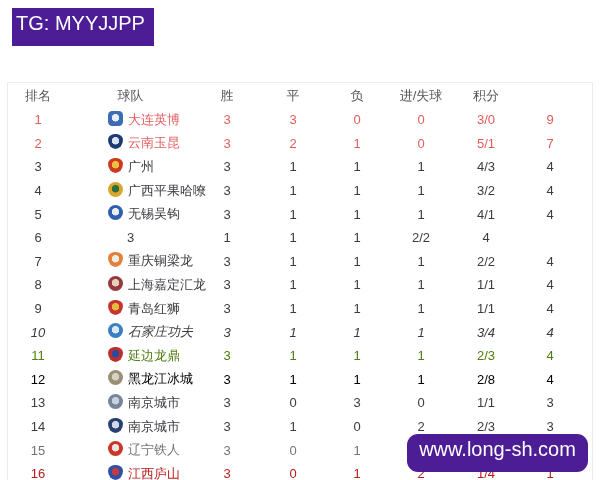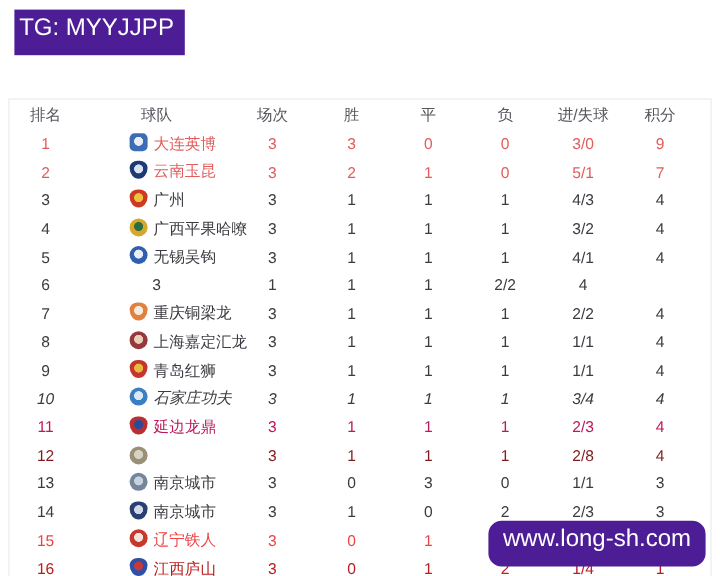--- a/index.html
+++ b/index.html
@@ -40,21 +40,20 @@
 </style>
 </head>
 <body>
 
 <div class="wm wm-top">TG: MYYJJPP</div>
 
 <div class="card">
   <div class="hrow">
     <div class="cell">排名</div>
     <div class="cell">球队</div>
-    <div class="cell">场次</div>
     <div class="cell">胜</div>
     <div class="cell">平</div>
     <div class="cell">负</div>
     <div class="cell">进/失球</div>
     <div class="cell">积分</div>
   </div>
   <div>
       <div class="row" style="color: rgb(226, 92, 92);">
         <div class="cell">1</div>
         <div class="team-cell">
@@ -174,37 +173,38 @@
           <span class="logo" style="background: radial-gradient(circle at 50% 45%, rgb(219, 232, 245) 0px, rgb(219, 232, 245) 3.5px, rgb(60, 126, 194) 4px); border-radius: 50%;"></span>
           <span class="team-name">石家庄功夫</span>
         </div>
         <div class="cell">3</div>
         <div class="cell">1</div>
         <div class="cell">1</div>
         <div class="cell">1</div>
         <div class="cell">3/4</div>
         <div class="cell">4</div>
       </div>
-      <div class="row" style="color: #be185d;">
+      <div class="row" style="color: #4d7c0f;">
         <div class="cell">11</div>
         <div class="team-cell">
           <span class="logo" style="background: radial-gradient(circle at 50% 45%, rgb(44, 74, 156) 0px, rgb(44, 74, 156) 3.5px, rgb(184, 48, 47) 4px); border-radius: 45% 45% 50% 50% / 38% 38% 62% 62%;"></span>
           <span class="team-name">延边龙鼎</span>
         </div>
         <div class="cell">3</div>
         <div class="cell">1</div>
         <div class="cell">1</div>
         <div class="cell">1</div>
         <div class="cell">2/3</div>
         <div class="cell">4</div>
       </div>
-      <div class="row" style="color: #7f1d1d;">
+      <div class="row" style="color: #000000;">
         <div class="cell">12</div>
         <div class="team-cell">
           <span class="logo" style="background: radial-gradient(circle at 50% 45%, rgb(216, 210, 196) 0px, rgb(216, 210, 196) 3.5px, rgb(154, 144, 120) 4px); border-radius: 50%;"></span>
+          <span class="team-name">黑龙江冰城</span>
         </div>
         <div class="cell">3</div>
         <div class="cell">1</div>
         <div class="cell">1</div>
         <div class="cell">1</div>
         <div class="cell">2/8</div>
         <div class="cell">4</div>
       </div>
       <div class="row" style="color: rgb(59, 59, 65);">
         <div class="cell">13</div>
@@ -225,21 +225,21 @@
           <span class="logo" style="background: radial-gradient(circle at 50% 45%, rgb(207, 217, 234) 0px, rgb(207, 217, 234) 3.5px, rgb(42, 63, 114) 4px); border-radius: 45% 45% 50% 50% / 38% 38% 62% 62%;"></span>
           <span class="team-name">南京城市</span>
         </div>
         <div class="cell">3</div>
         <div class="cell">1</div>
         <div class="cell">0</div>
         <div class="cell">2</div>
         <div class="cell">2/3</div>
         <div class="cell">3</div>
       </div>
-      <div class="row" style="color: #ef4444;">
+      <div class="row" style="color: #737373;">
         <div class="cell">15</div>
         <div class="team-cell">
           <span class="logo" style="background: radial-gradient(circle at 50% 45%, rgb(242, 227, 222) 0px, rgb(242, 227, 222) 3.5px, rgb(200, 55, 44) 4px); border-radius: 50%;"></span>
           <span class="team-name">辽宁铁人</span>
         </div>
         <div class="cell">3</div>
         <div class="cell">0</div>
         <div class="cell">1</div>
         <div class="cell">2</div>
         <div class="cell">1/6</div>

